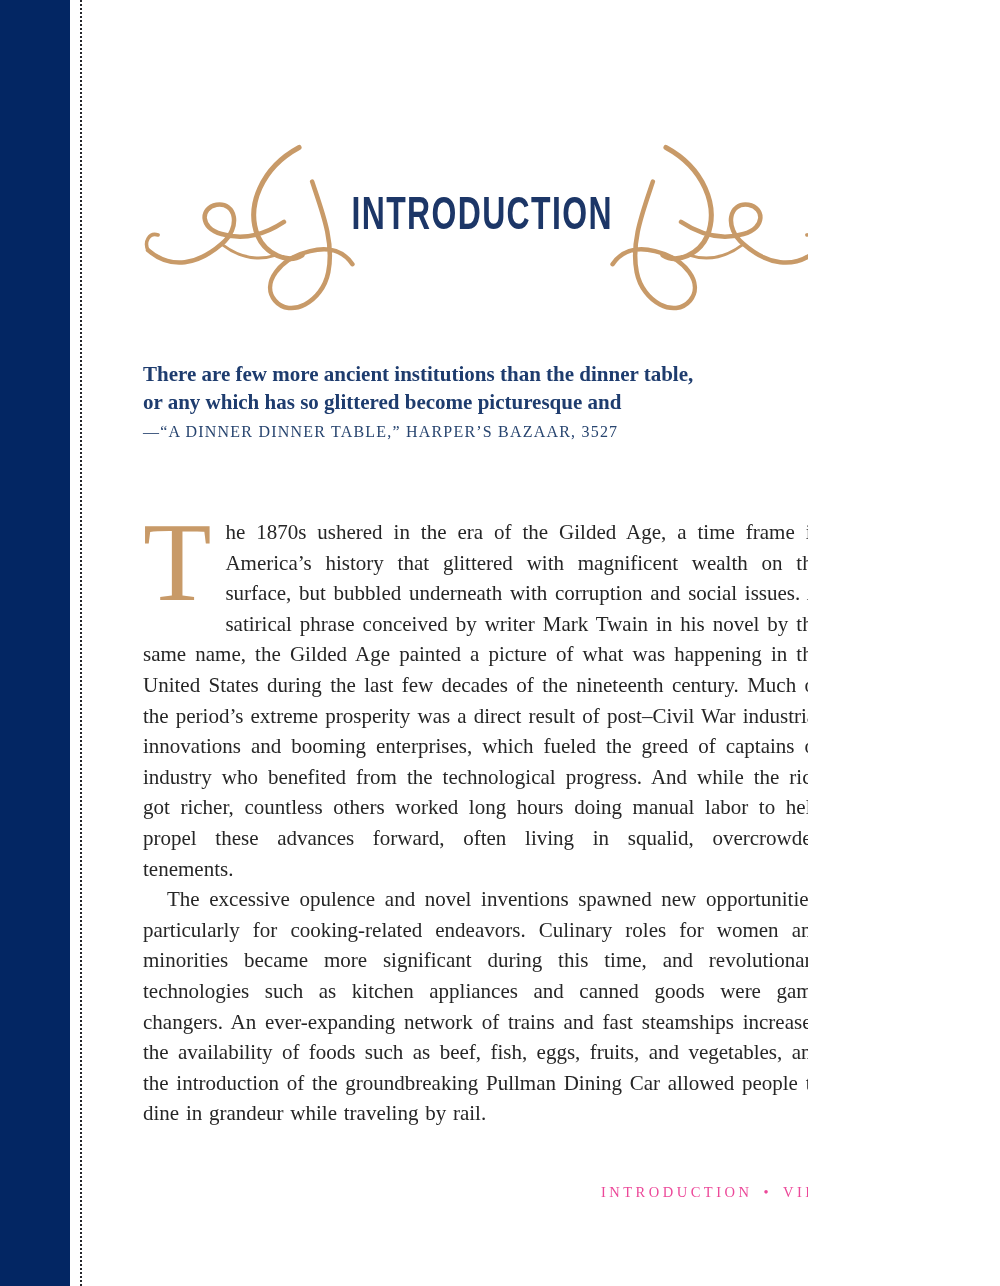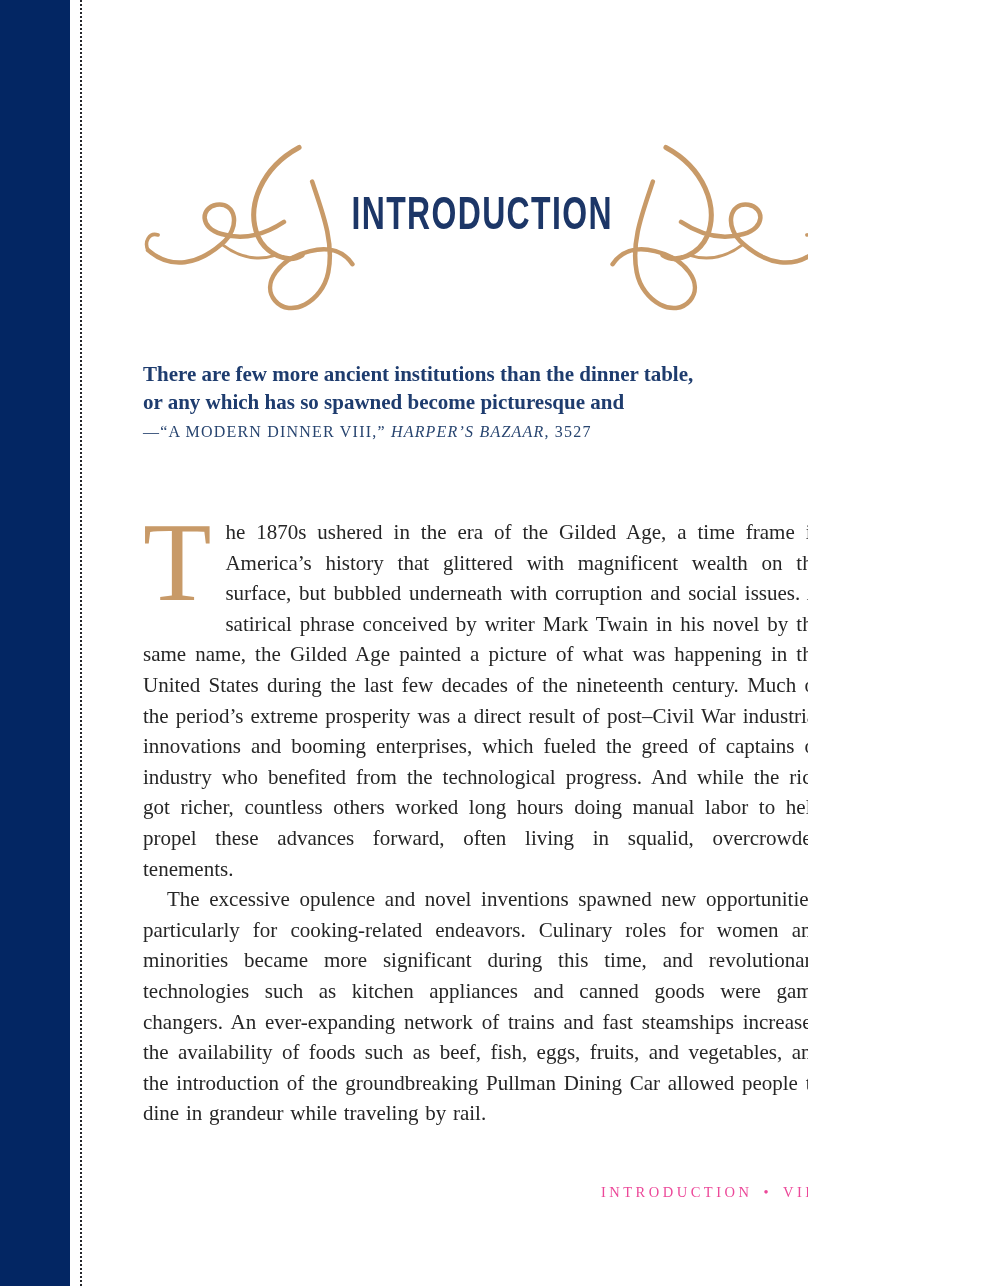--- a/index.html
+++ b/index.html
@@ -76,21 +76,21 @@
     font-size: 21px;
     line-height: 28px;
   }
   .epigraph-attribution {
     margin-top: 7px;
     font-size: 16px;
     letter-spacing: 1.2px;
     color: #27446f;
     white-space: nowrap;
   }
-  .epigraph-attribution .source { font-style: italic; }
+  .epigraph-attribution .source { }
 
   
   .body-copy {
     position: absolute;
     left: 143px; top: 517px;
     width: 679px;
     color: #262626;
     font-size: 21px;
     line-height: 30.6px;
     text-align: justify;
@@ -152,23 +152,23 @@
       <path d="M 78 102 C 95 115, 114 119, 132 113" stroke-width="3"></path>
     </svg>
 
     <div class="title-wrap">
       <span class="page-title">INTRODUCTION</span>
     </div>
   </div>
 
   <div class="epigraph">
     <span class="epigraph-line">There are few more ancient institutions than the dinner table,</span>
-    <span class="epigraph-line">or any which has so spawned become picturesque and</span>
+    <span class="epigraph-line">or any which has so glittered become picturesque and</span>
     <div class="epigraph-attribution">
-      <span>—“A MODERN DINNER VIII,” </span><span class="source">HARPER’S BAZAAR</span><span>, 3527</span>
+      <span>—“A DINNER DINNER TABLE,” </span><span class="source">HARPER’S BAZAAR</span><span>, 3527</span>
     </div>
   </div>
 
   <div class="body-copy">
     <p class="para"><span class="drop-cap">T</span><span>he 1870s ushered in the era of the Gilded Age, a time frame in America’s history that glittered with magnificent wealth on the surface, but bubbled underneath with corruption and social issues. A satirical phrase conceived by writer Mark Twain in his novel by the same name, the Gilded Age painted a picture of what was happening in the United States during the last few decades of the nineteenth century. Much of the period’s extreme prosperity was a direct result of post–Civil War industrial innovations and booming enterprises, which fueled the greed of captains of industry who benefited from the technological progress. And while the rich got richer, countless others worked long hours doing manual labor to help propel these advances forward, often living in squalid, overcrowded tenements.</span></p>
     <p class="para indented"><span>The excessive opulence and novel inventions spawned new opportunities, particularly for cooking-related endeavors. Culinary roles for women and minorities became more significant during this time, and revolutionary technologies such as kitchen appliances and canned goods were game changers. An ever-expanding network of trains and fast steamships increased the availability of foods such as beef, fish, eggs, fruits, and vegetables, and the introduction of the groundbreaking Pullman Dining Car allowed people to dine in grandeur while traveling by rail.</span></p>
   </div>
 
   <div class="folio">
     <span>INTRODUCTION</span>

